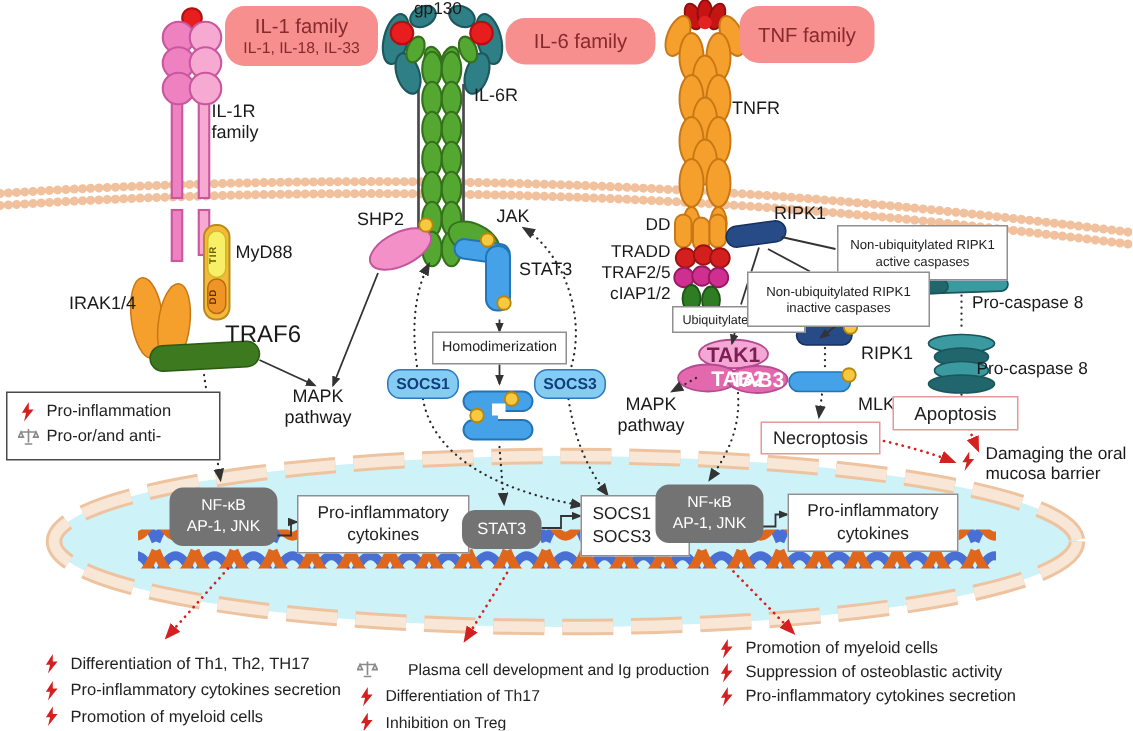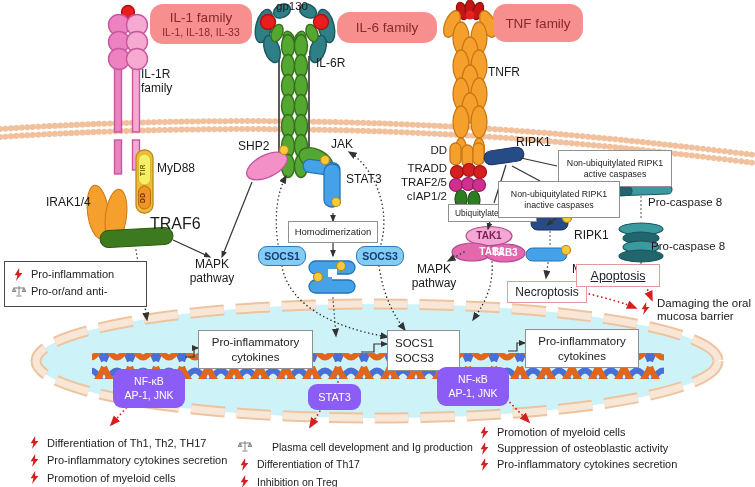--- a/index.html
+++ b/index.html
@@ -11,33 +11,33 @@
   .ctr{text-align:center;}
   .rgt{text-align:right;}
   .family{position:absolute;background:#f78f8f;border-radius:13px;color:#872a2a;
           display:flex;flex-direction:column;align-items:center;justify-content:center;text-align:center;}
   .family .t{font-size:13.5px;}
   .family .s{font-size:10.5px;margin-top:1px;}
   .wbox{position:absolute;background:#fff;border:1px solid #8f8f8f;display:flex;align-items:center;
         justify-content:center;text-align:center;color:#222;white-space:pre-line;line-height:1.25;}
   .rbox{position:absolute;background:#fff;border:1px solid #e59a9a;display:flex;align-items:center;
         justify-content:center;text-align:center;color:#222;}
-  .navy{position:absolute;background:#8b5cf6;border-radius:9px;color:#fff;display:flex;align-items:center;
-        justify-content:center;text-align:center;white-space:pre-line;font-size:10.5px;line-height:1.3;margin-top:44px;}
+  .navy{position:absolute;background:#737373;border-radius:9px;color:#fff;display:flex;align-items:center;
+        justify-content:center;text-align:center;white-space:pre-line;font-size:10.5px;line-height:1.3;}
   .pill{position:absolute;background:#85ccf3;border:1.5px solid #2a79c0;border-radius:9px;color:#113e7c;
         display:flex;align-items:center;justify-content:center;font-weight:bold;font-size:10.5px;}
   .vert{position:absolute;writing-mode:vertical-rl;transform:rotate(180deg);text-align:center;
         font-weight:bold;letter-spacing:0.5px;}
   .legend{position:absolute;background:#fff;border:1.2px solid #4a4a4a;padding:3px 6px;
           display:flex;flex-direction:column;justify-content:center;gap:2px;}
   .lrow{display:flex;align-items:flex-start;gap:5px;font-size:11px;color:#222;height:15px;}
   .ann{position:absolute;}
   .arow{display:flex;align-items:center;gap:5px;font-size:11px;color:#222;text-align:center;}
   .icn{width:15px;display:flex;justify-content:center;flex:0 0 15px;}
-  .tinylbl{position:absolute;font-size:10px;font-weight:bold;text-align:center;line-height:12px;}
+  .tinylbl{position:absolute;font-size:14px;font-weight:bold;text-align:center;line-height:12px;}
 </style>
 </head>
 <body>
 
 <div class="stage">
 
 <svg class="layer" width="755" height="487" viewBox="0 0 755 487">
   <defs>
     <pattern id="dna" width="26" height="26" patternUnits="userSpaceOnUse">
       <path d="M0,23 C9,1 17,1 26,23" stroke="#4a6fd4" stroke-width="6" fill="none"></path>
@@ -288,21 +288,21 @@
 <div class="pill" style="left:356px;top:246px;width:46px;height:18px;">SOCS3</div>
 
 <div class="wbox" style="left:288px;top:221px;width:88px;height:20px;font-size:9.5px;">Homodimerization</div>
 <div class="wbox" style="left:448px;top:204px;width:87px;height:16px;font-size:8.4px;">Ubiquitylated RIPK1</div>
 <div class="wbox" style="left:558px;top:150px;width:112px;height:35px;font-size:8.8px;">Non-ubiquitylated RIPK1
 active caspases</div>
 <div class="wbox" style="left:498px;top:181px;width:120px;height:35px;font-size:8.8px;">Non-ubiquitylated RIPK1
 inactive caspases</div>
 
 <div class="rbox" style="left:507px;top:281px;width:78px;height:20px;font-size:12px;">Necroptosis</div>
-<div class="rbox" style="left:576px;top:264px;width:82px;height:21px;font-size:12.5px;text-decoration:underline;">Apoptosis</div>
+<div class="rbox" style="left:595px;top:264px;width:82px;height:21px;font-size:12.5px;">Apoptosis</div>
 
 <div class="legend" style="left:4px;top:261px;width:129px;height:38px;">
   <div class="lrow">
     <span class="icn">
           <svg width="9" height="13" viewBox="0 0 9 13">
             <path d="M5.2 0 L0.6 7.2 H3.4 L2 13 L8.4 5 H5.2 Z" fill="#d42020"></path>
           </svg>
         </span>
     <span>Pro-inflammation</span>
   </div>

